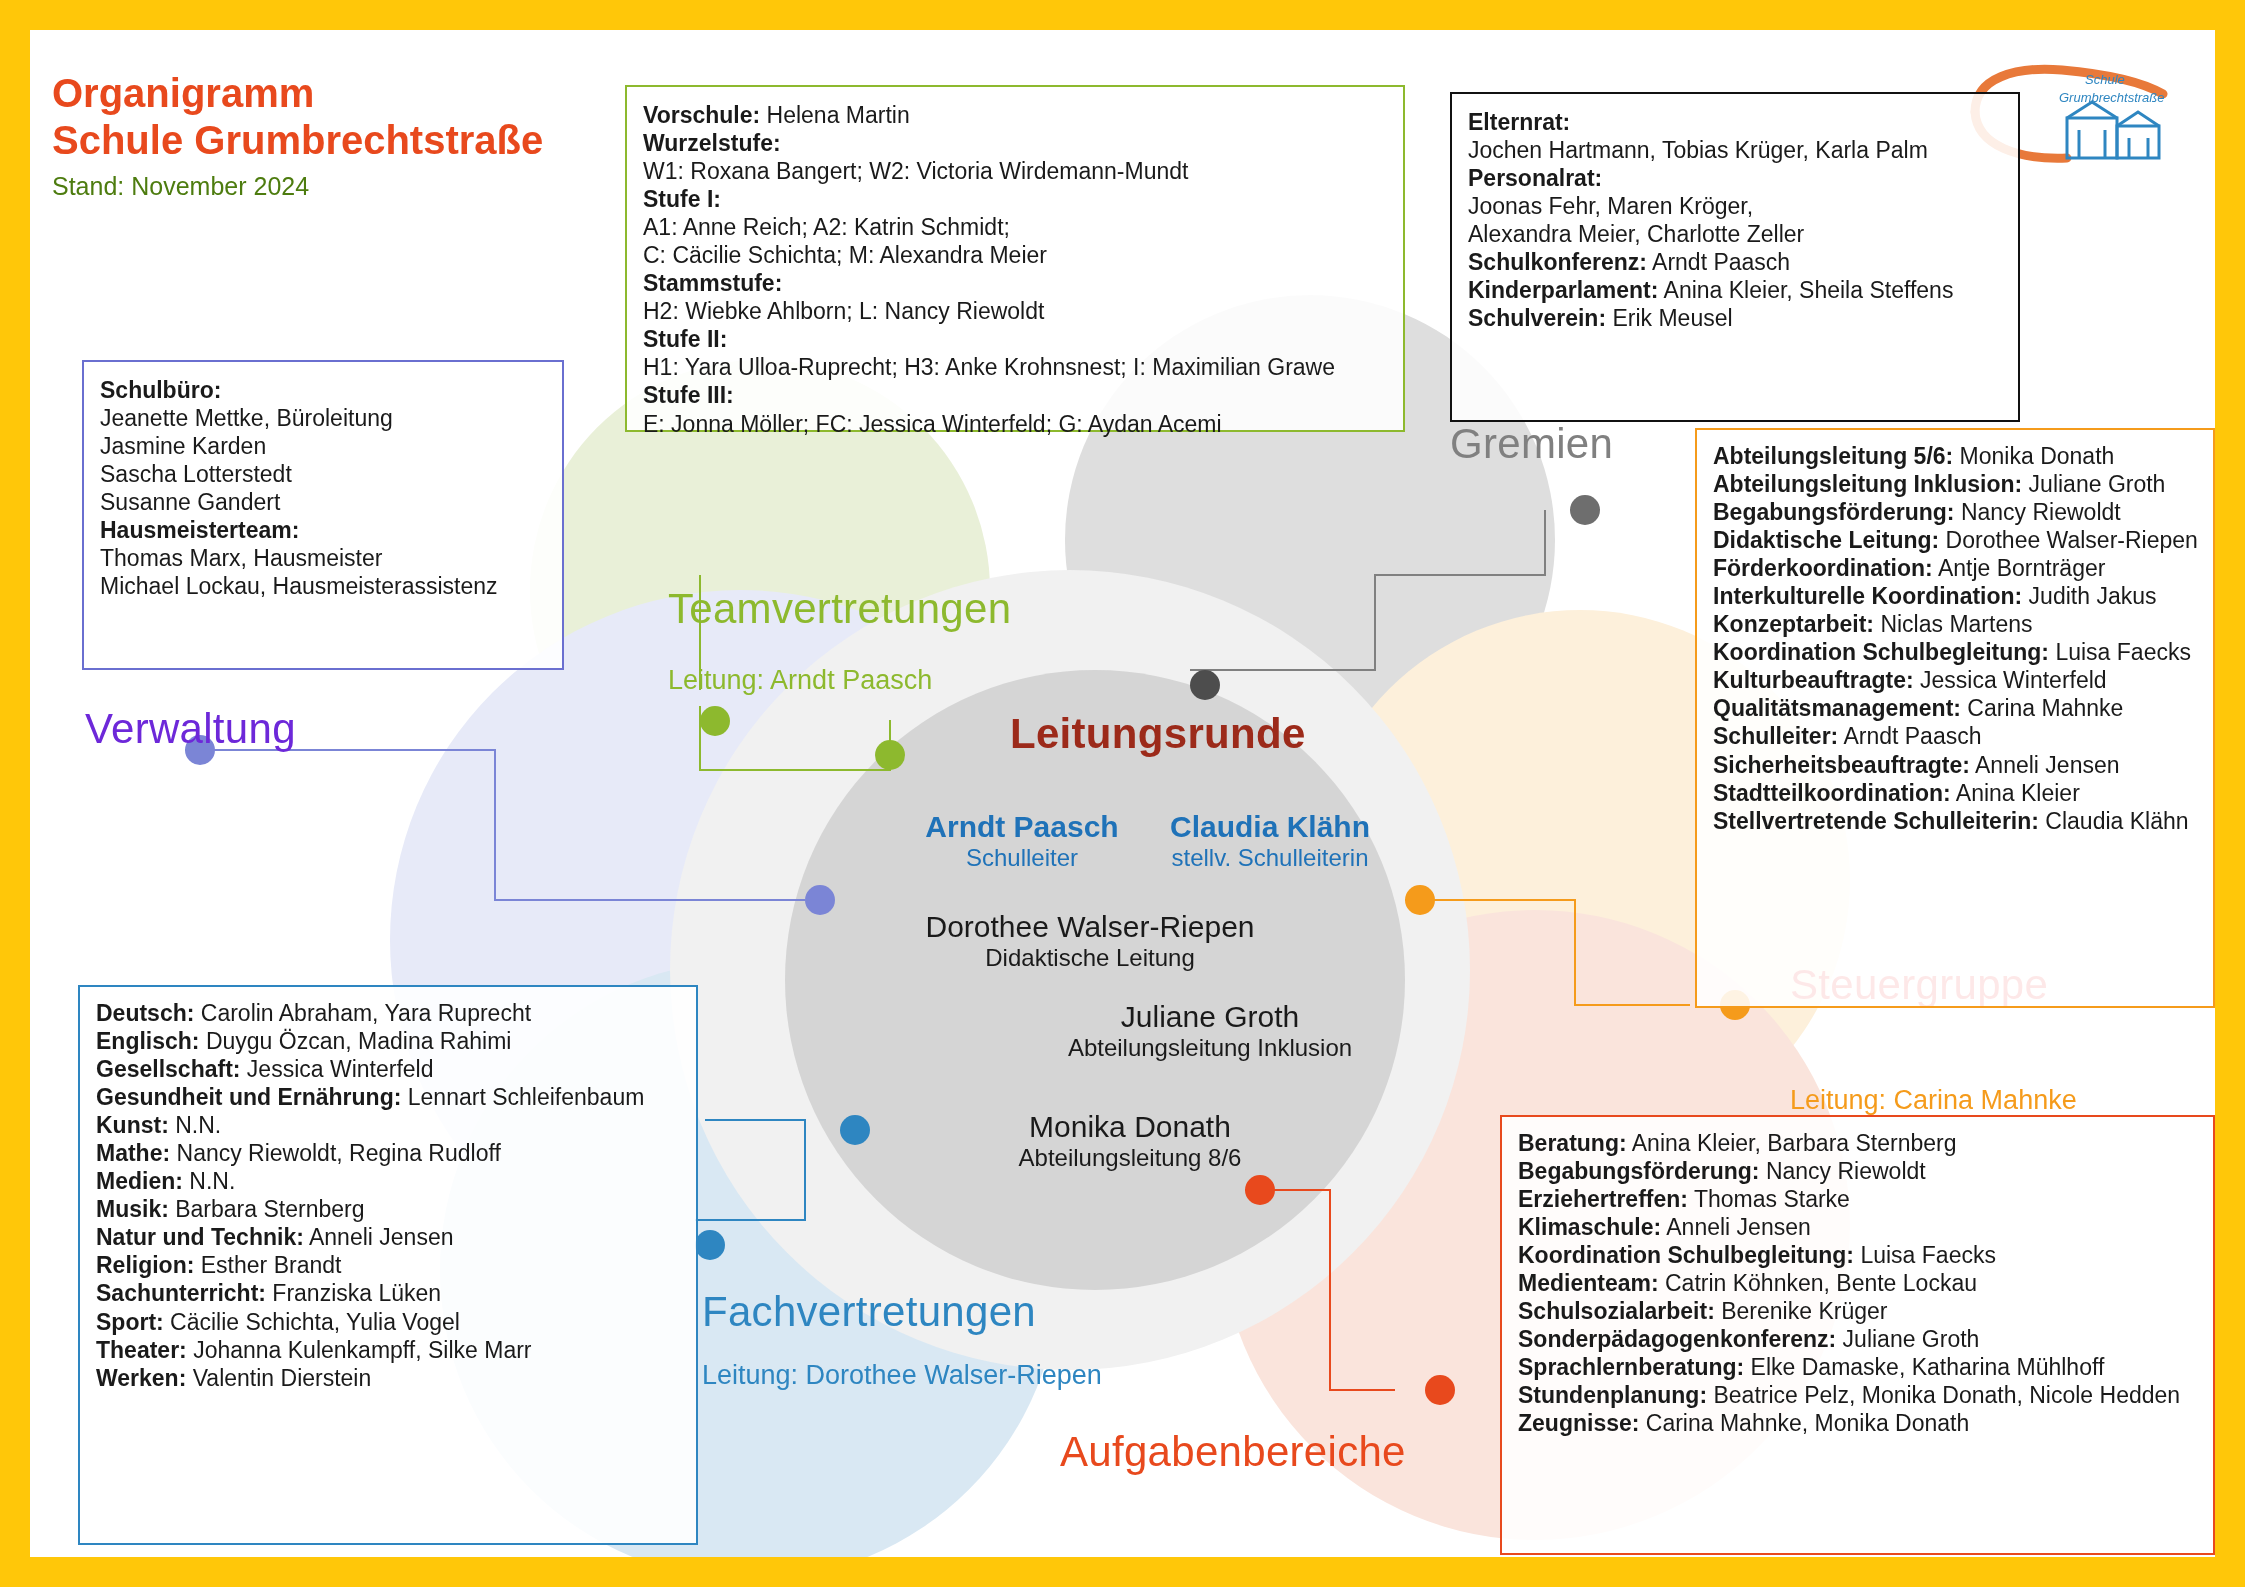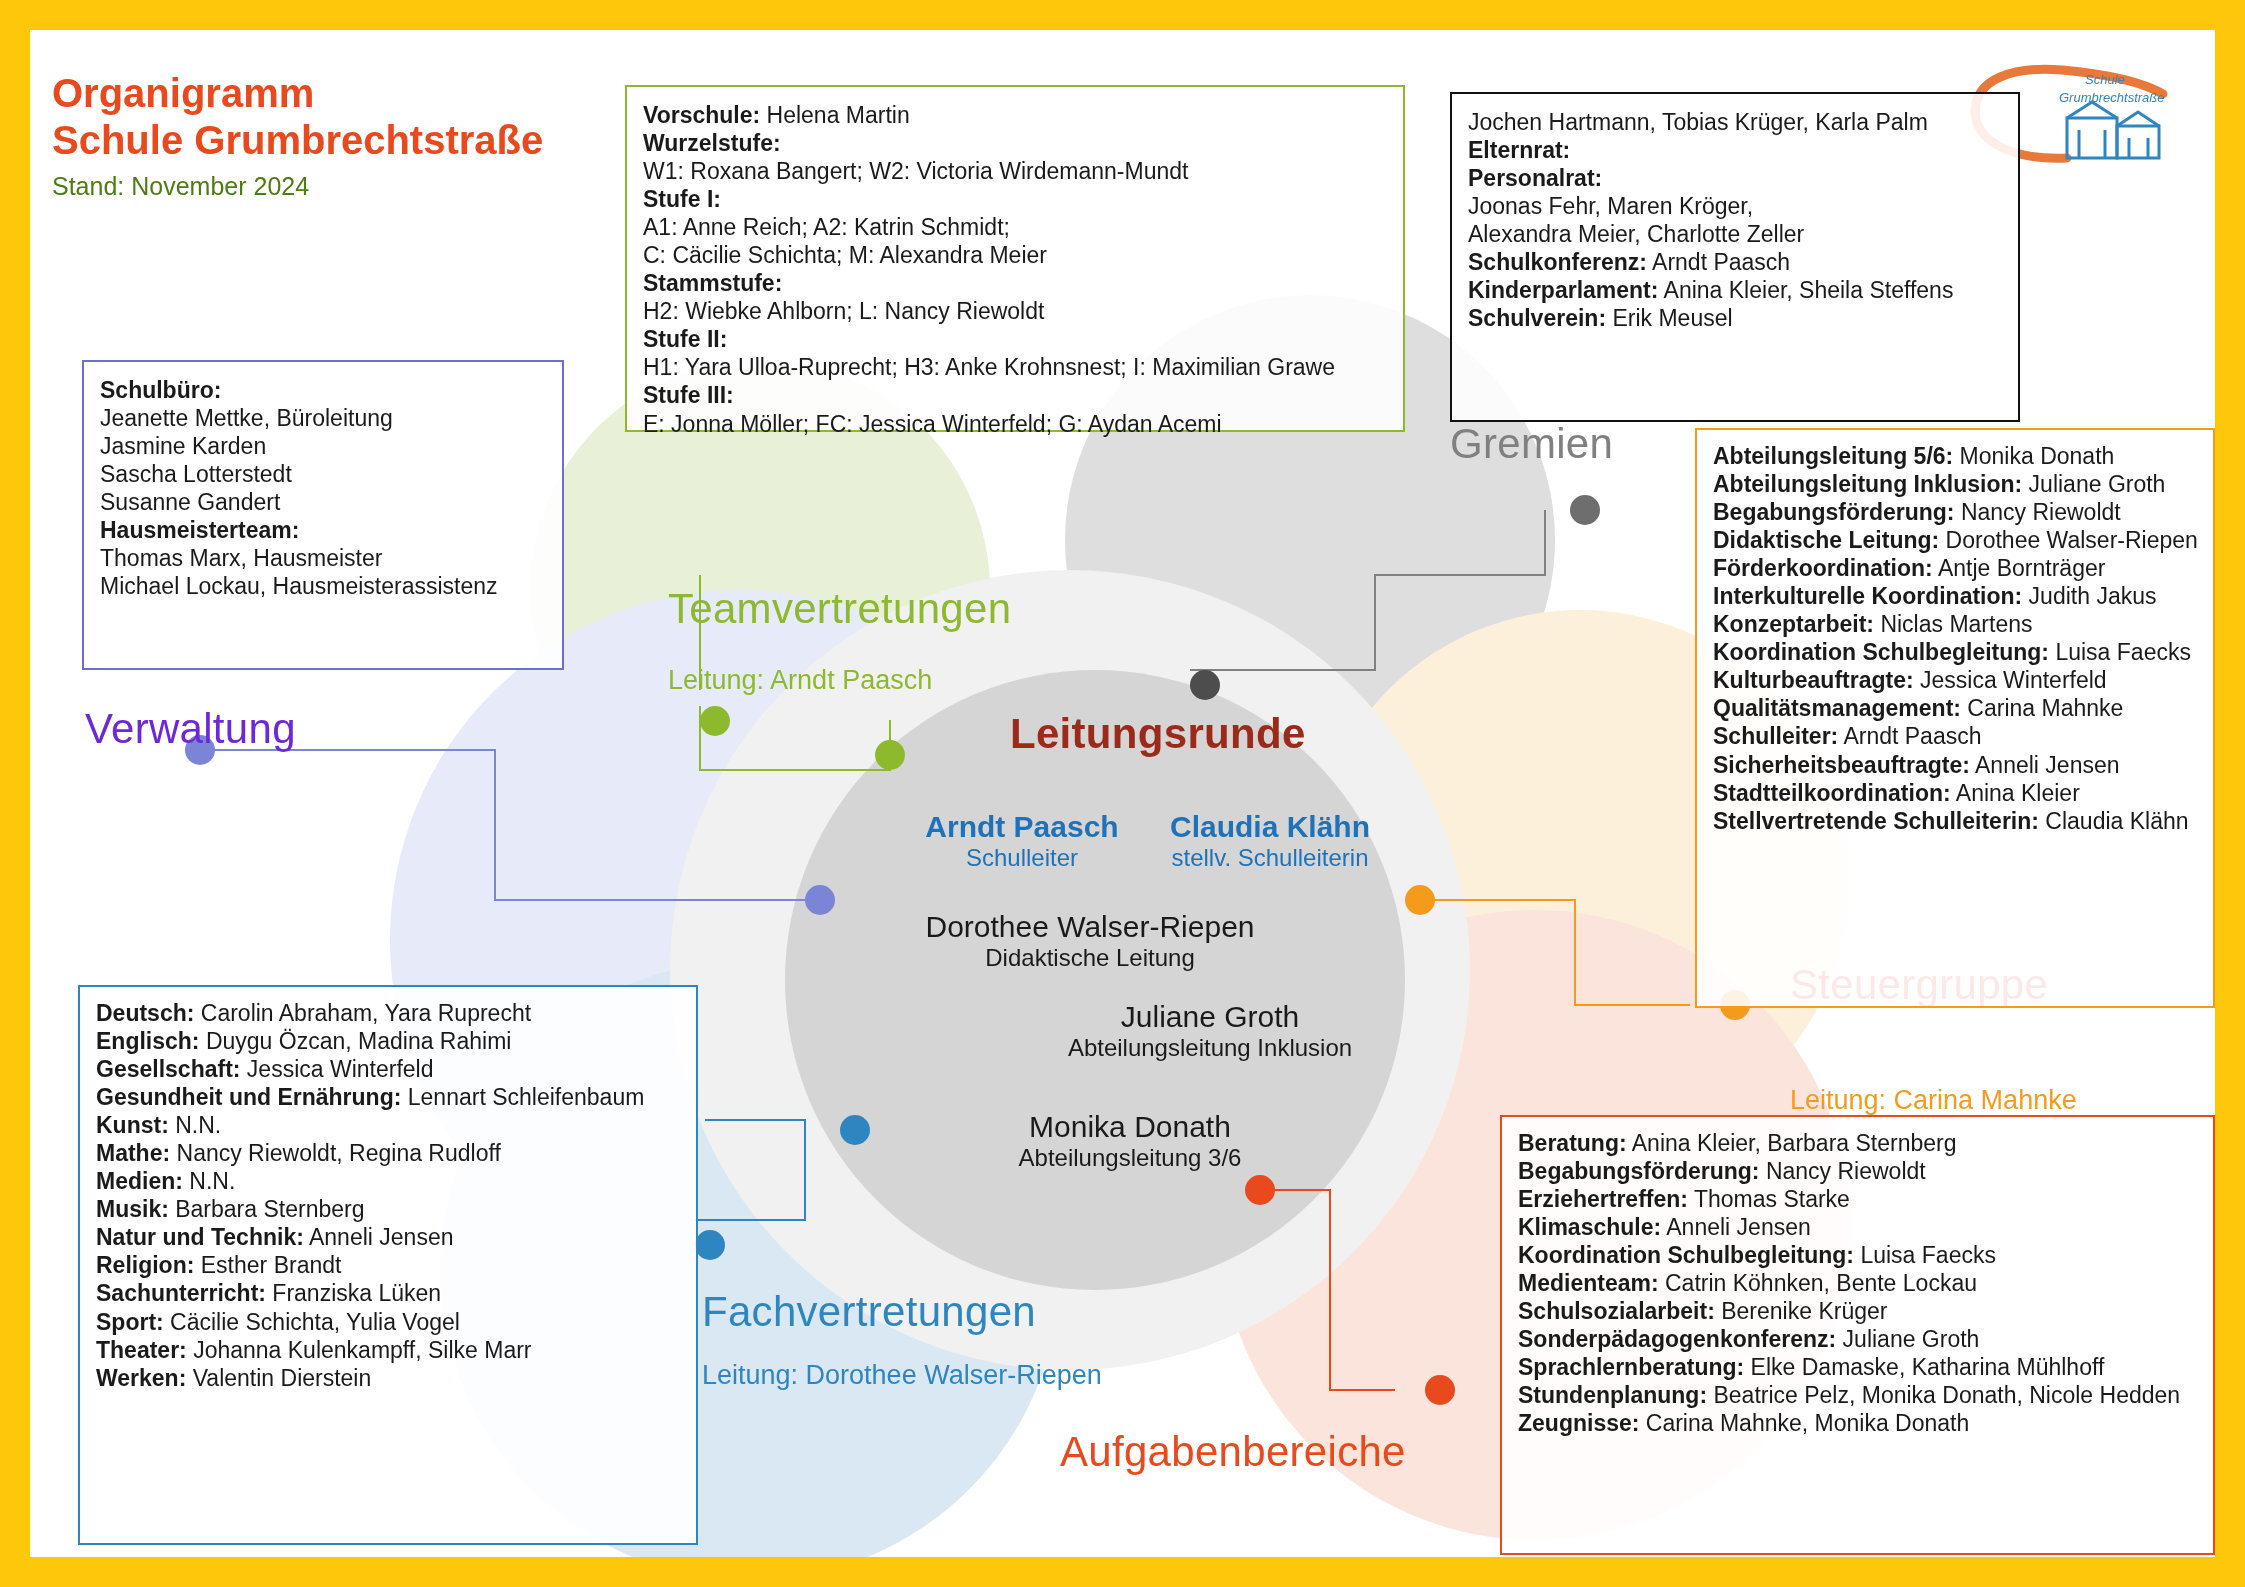--- a/index.html
+++ b/index.html
@@ -131,21 +131,21 @@
   <div class="center-name" style="left:840px;top:880px;width:440px;">
     <div class="n">Dorothee Walser-Riepen</div>
     <div class="r">Didaktische Leitung</div>
   </div>
   <div class="center-name" style="left:960px;top:970px;width:440px;">
     <div class="n">Juliane Groth</div>
     <div class="r">Abteilungsleitung Inklusion</div>
   </div>
   <div class="center-name" style="left:880px;top:1080px;width:440px;">
     <div class="n">Monika Donath</div>
-    <div class="r">Abteilungsleitung 3/6</div>
+    <div class="r">Abteilungsleitung 8/6</div>
   </div>
 
   <div class="box" id="box-verwaltung" style="left:52px;top:330px;width:482px;height:310px;border-color:#6A6FD0;padding:14px 16px;">
       <div class="line"><b>Schulbüro:</b></div>
       <div class="line"><span>Jeanette Mettke, Büroleitung</span></div>
       <div class="line"><span>Jasmine Karden</span></div>
       <div class="line"><span>Sascha Lotterstedt</span></div>
       <div class="line"><span>Susanne Gandert</span></div>
       <div class="line"><b>Hausmeisterteam:</b></div>
       <div class="line"><span>Thomas Marx, Hausmeister</span></div>
@@ -161,22 +161,22 @@
       <div class="line"><span>C: Cäcilie Schichta; M: Alexandra Meier</span></div>
       <div class="line"><b>Stammstufe:</b></div>
       <div class="line"><span>H2: Wiebke Ahlborn; L: Nancy Riewoldt</span></div>
       <div class="line"><b>Stufe II:</b></div>
       <div class="line"><span>H1: Yara Ulloa-Ruprecht; H3: Anke Krohnsnest; I: Maximilian Grawe</span></div>
       <div class="line"><b>Stufe III:</b></div>
       <div class="line"><span>E: Jonna Möller; FC: Jessica Winterfeld; G: Aydan Acemi</span></div>
     </div>
 
   <div class="box" id="box-gremien" style="left:1420px;top:62px;width:570px;height:330px;border-color:#111;padding:14px 16px;">
+      <div class="line"><b>Elternrat:</b></div>
       <div class="line"><span>Jochen Hartmann, Tobias Krüger, Karla Palm</span></div>
-      <div class="line"><b>Elternrat:</b></div>
       <div class="line"><b>Personalrat:</b></div>
       <div class="line"><span>Joonas Fehr, Maren Kröger,</span></div>
       <div class="line"><span>Alexandra Meier, Charlotte Zeller</span></div>
       <div class="line"><b>Schulkonferenz:</b><span> Arndt Paasch</span></div>
       <div class="line"><b>Kinderparlament:</b><span> Anina Kleier, Sheila Steffens</span></div>
       <div class="line"><b>Schulverein:</b><span> Erik Meusel</span></div>
     </div>
 
   <div class="box" id="box-steuergruppe" style="left:1665px;top:398px;width:520px;height:580px;border-color:#F59B1B;padding:12px 16px;">
       <div class="line"><b>Abteilungsleitung 5/6:</b><span> Monika Donath</span></div>

